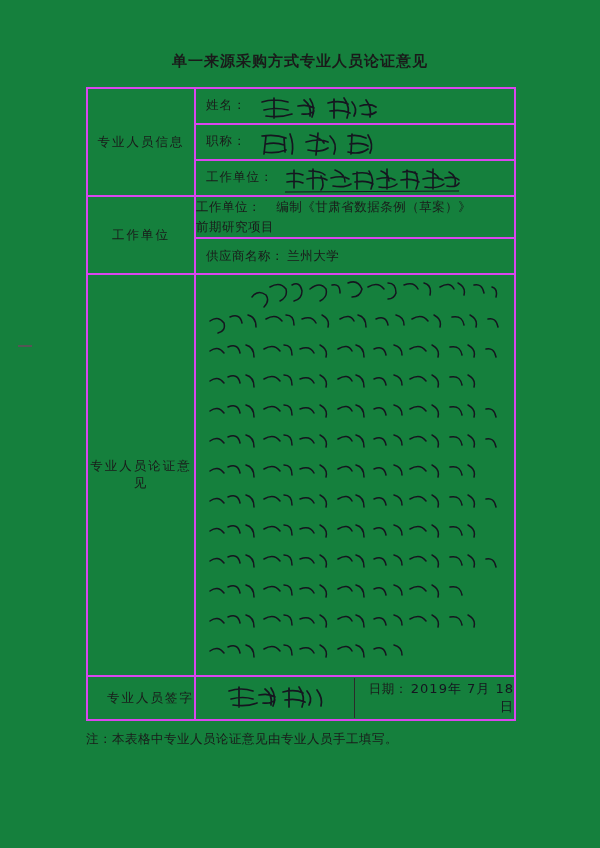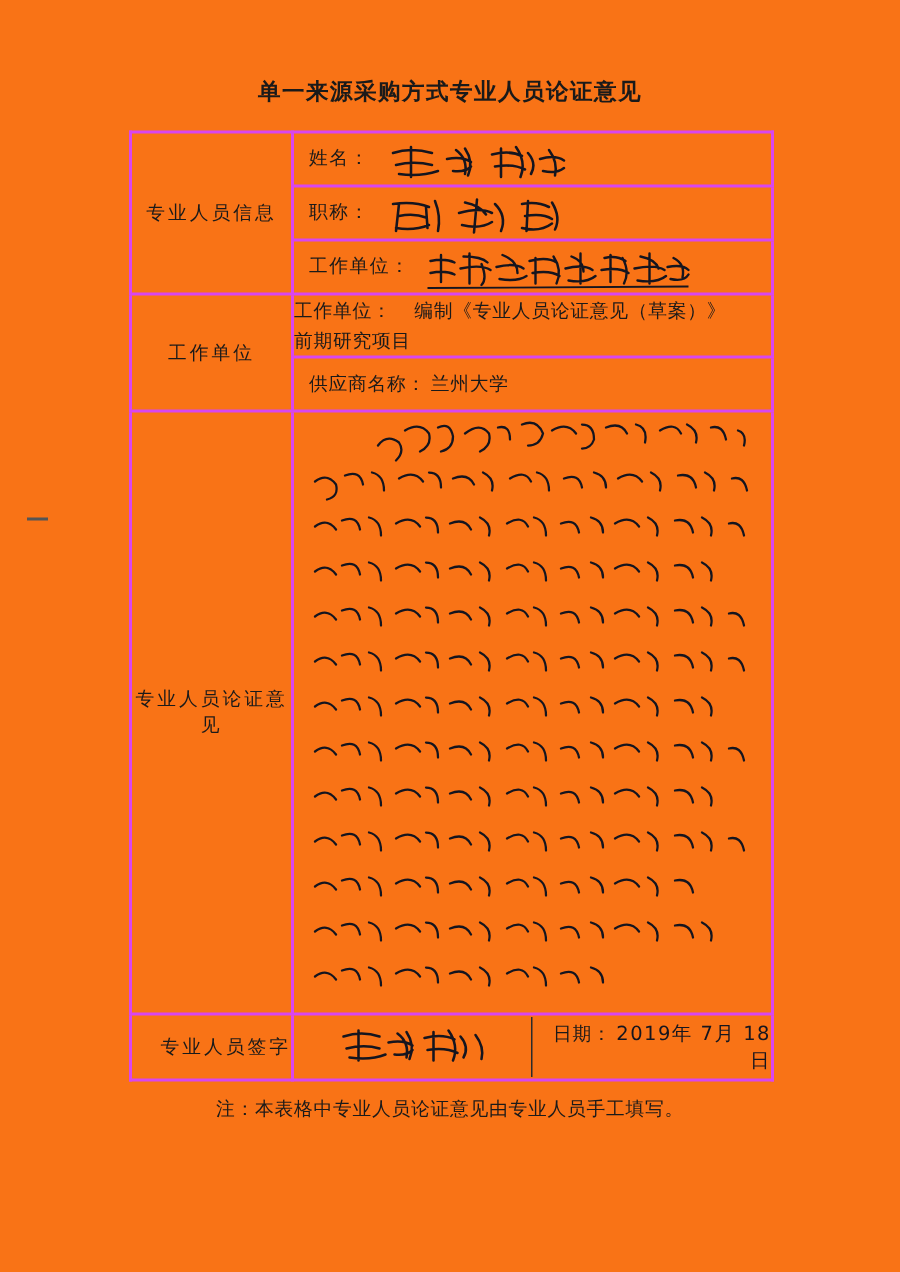--- a/index.html
+++ b/index.html
@@ -12,21 +12,21 @@
     height: 848px;
     font-family: "Liberation Serif", serif;
     color: #1a1a1a;
     position: relative;
     overflow: hidden;
   }
   .page {
     width: 600px;
     height: 848px;
     position: relative;
-    background: #f97316;
+    background: #15803d;
   }
   .doc-title {
     text-align: center;
     font-size: 15px;
     font-weight: bold;
     letter-spacing: 1px;
     padding-top: 52px;
     font-family: "Liberation Serif", serif;
   }
   .table-wrap {
@@ -86,21 +86,20 @@
   .opinion-ink {
     position: absolute;
     inset: 0;
   }
   .sign-row td { height: 42px; text-align: right; }
   .note {
     width: 428px;
     margin: 10px auto 0 auto;
     font-size: 12.5px;
     letter-spacing: 0.5px;
-    text-align: center;
   }
   .date-cell {
     text-align: left;
     padding-left: 12px;
     position: relative;
   }
   .date-text {
     letter-spacing: 1px;
   }
   .tick {
@@ -183,21 +182,21 @@
               </svg>
             </span>
           </td>
         </tr>
 
         <tr>
           <td class="lbl-cell" rowspan="2">工作单位</td>
           <td class="proj-cell">
             <div>
               <span class="printed">工作单位：</span>
-              <span class="printed" style="margin-left:12px">编制《专业人员论证意见（草案）》</span>
+              <span class="printed" style="margin-left:12px">编制《甘肃省数据条例（草案）》</span>
             </div>
             <div class="printed">前期研究项目</div>
           </td>
         </tr>
         <tr class="field-row">
           <td>
             <span class="field-label printed">供应商名称：</span>
             <span class="printed" style="">兰州大学</span>
           </td>
         </tr>

